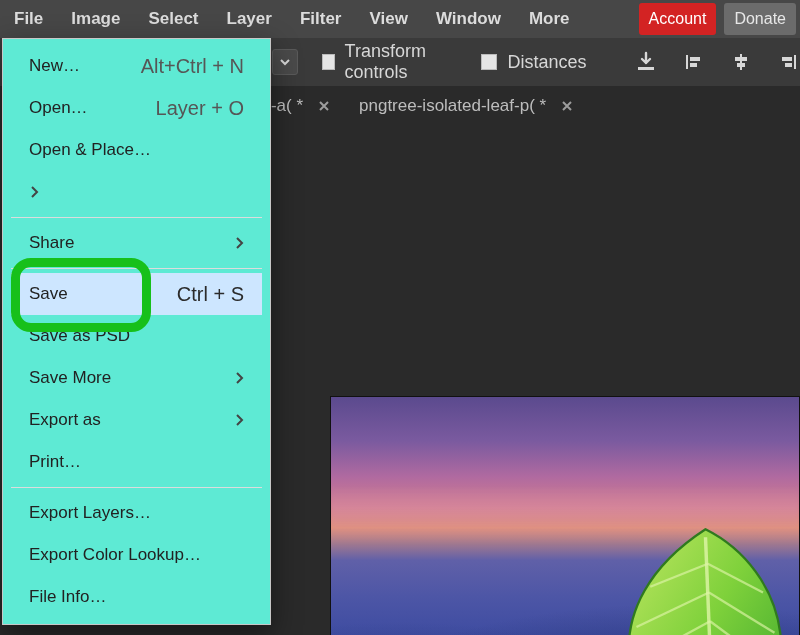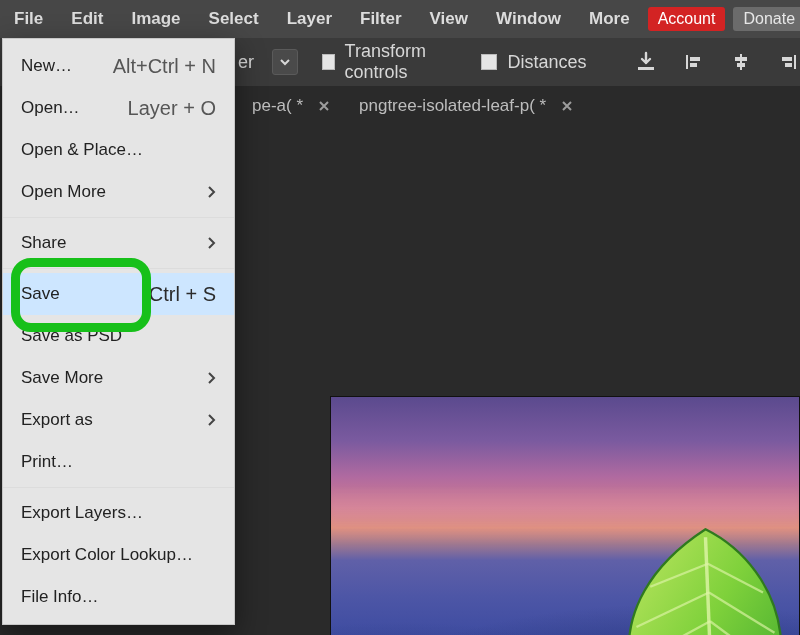--- a/index.html
+++ b/index.html
@@ -2,21 +2,21 @@
 <html><head>
 <meta charset="utf-8">
 <style>
   * { box-sizing: border-box; margin: 0; padding: 0; font-family: -apple-system, BlinkMacSystemFont, "Segoe UI", Arial, sans-serif; }
   html, body { width: 800px; height: 635px; overflow: hidden; background: #2a2a2a; }
 
   
   .menubar { height: 38px; background: #474747; display: flex; align-items: center; color: #dcdcdc; font-size: 17px; }
   .menubar .item { padding: 10px 14px; height: 100%; display: flex; align-items: center; cursor: default; font-weight: bold; }
   .menubar .spacer { flex: 1; }
-  .menubar .btn { height: 24px; margin: 0 4px; padding: 0 10px; display: flex; align-items: center; border-radius: 3px; font-size: 16px; }
+  .menubar .btn { height: 32px; margin: 0 4px; padding: 0 10px; display: flex; align-items: center; border-radius: 3px; font-size: 16px; }
   .btn-account { background: #d32323; color: #fff; }
   .btn-donate  { background: #6b6b6b; color: #e7e7e7; }
 
   
   .toolbar { height: 48px; background: #3a3a3a; display: flex; align-items: center; padding-left: 238px; color: #d7d7d7; font-size: 18px; gap: 24px; }
   .toolbar .dd { display:flex; align-items:center; gap:18px; }
   .toolbar .dd .dd-btn { width:26px; height:26px; background:#4a4a4a; border:1px solid #5a5a5a; border-radius:3px; display:flex; align-items:center; justify-content:center; }
   .chk { display:flex; align-items:center; gap:10px; }
   .chk .box { width:16px; height:16px; background:#e5e5e5; border:1px solid #bbb; }
   .toolbar .icon-btn { width:30px; height:30px; display:flex; align-items:center; justify-content:center; }
@@ -35,41 +35,40 @@
           #6060a8 45%, #4d56a6 55%, #3b4aa0 68%, #28357a 85%, #1b2354 100%); }
   .mtn { position:absolute; bottom:0; left:-40px; right:-40px; height:55%; background:
           radial-gradient(ellipse 400px 140px at 20% 80%, rgba(40,50,100,.7), transparent 70%),
           radial-gradient(ellipse 500px 180px at 70% 85%, rgba(30,40,90,.8), transparent 70%); }
   .clouds { position:absolute; top:24%; left:0; right:0; height:60px;
             background: linear-gradient(to bottom, transparent, rgba(220,150,180,.35) 40%, rgba(220,150,180,.25) 60%, transparent); filter: blur(2px);}
   .leaf { position:absolute; right:-10px; bottom:-20px; width:230px; height:260px; }
   .leaf svg { width:100%; height:100%; }
 
   
-  .dropdown { position:absolute; left:2px; top:38px; width:233px; background:#e5e5e5; color:#222; box-shadow: 0 10px 28px rgba(0,0,0,.45); border:1px solid #c7c7c7; z-index:50; padding: 6px 0; }
+  .dropdown { position:absolute; left:2px; top:38px; width:269px; background:#5eead4; color:#222; box-shadow: 0 10px 28px rgba(0,0,0,.45); border:1px solid #c7c7c7; z-index:50; padding: 6px 8px; }
   .dropdown .mi { height:42px; display:flex; align-items:center; padding:0 18px; font-size:17px; cursor:default; position:relative;}
   .dropdown .mi .lbl { flex:1; white-space:nowrap; overflow:hidden; text-overflow:ellipsis;}
   .dropdown .mi .sc  { color:#565656; font-size:20px; }
   .dropdown .mi .sub { color:#444; }
   .dropdown .sep { height:1px; margin:4px 0; background:#dcdcdc; }
   .dropdown .mi.highlight { background:#cde6ff; }
   .dropdown .mi.highlight .sc { color:#2b2b2b; }
 
   
   .green-ring { position:absolute; left:11px; top:258px; width:140px; height:74px; border:9px solid #17c01a; border-radius:20px; z-index:60; pointer-events:none;}
 
   
   svg { display:block; }
 </style>
 </head>
 <body>
 
 <div class="menubar">
   <div class="item">File</div>
-  <div class="item">Edit</div>
   <div class="item">Image</div>
   <div class="item">Select</div>
   <div class="item">Layer</div>
   <div class="item">Filter</div>
   <div class="item">View</div>
   <div class="item">Window</div>
   <div class="item">More</div>
   <div class="spacer"></div>
   <div class="btn btn-account">Account</div>
   <div class="btn btn-donate">Donate</div>
@@ -181,21 +180,20 @@
     <span class="sc">Alt+Ctrl + N</span>
   </div>
   <div class="mi">
     <span class="lbl">Open…</span>
     <span class="sc">Layer + O</span>
   </div>
   <div class="mi">
     <span class="lbl">Open &amp; Place…</span>
   </div>
   <div class="mi">
-    <span class="lbl">Open More</span>
     <span class="sub">
         <svg width="10" height="14" viewBox="0 0 10 14">
           <path d="M3 2l5 5-5 5" fill="none" stroke="#444" stroke-width="2"></path>
         </svg>
       </span>
   </div>
   <div class="sep"></div>
   <div class="mi">
     <span class="lbl">Share</span>
     <span class="sub">

